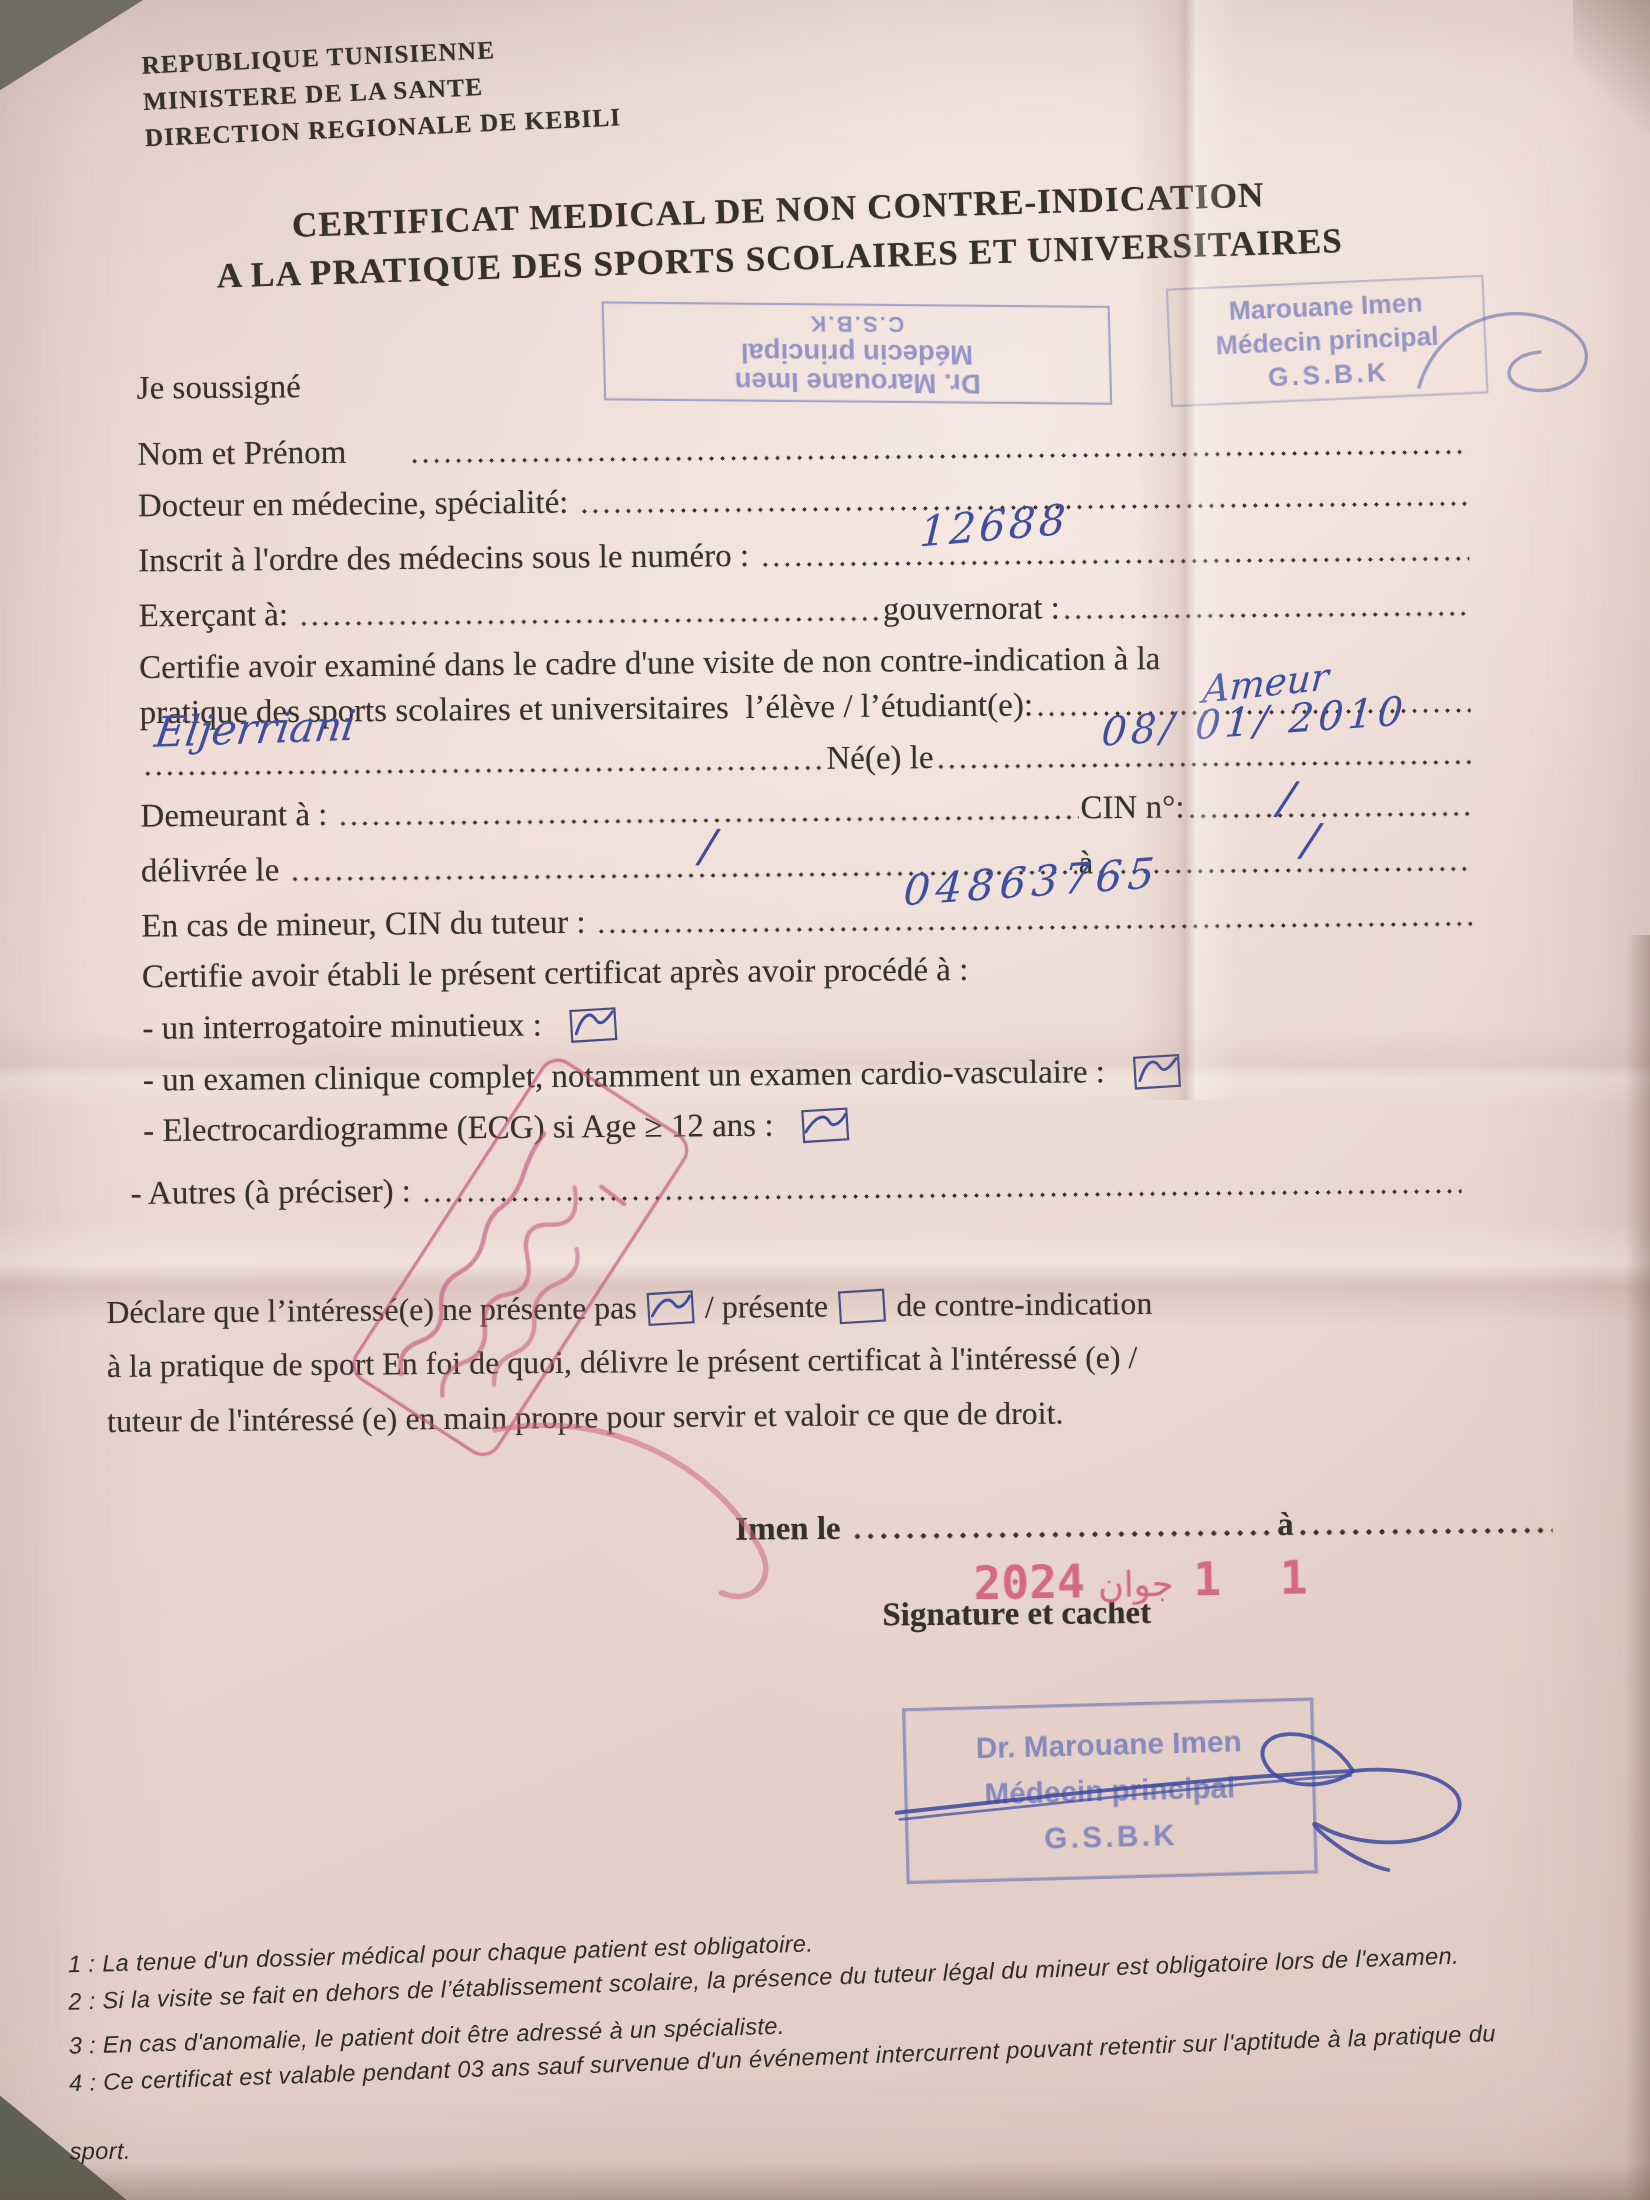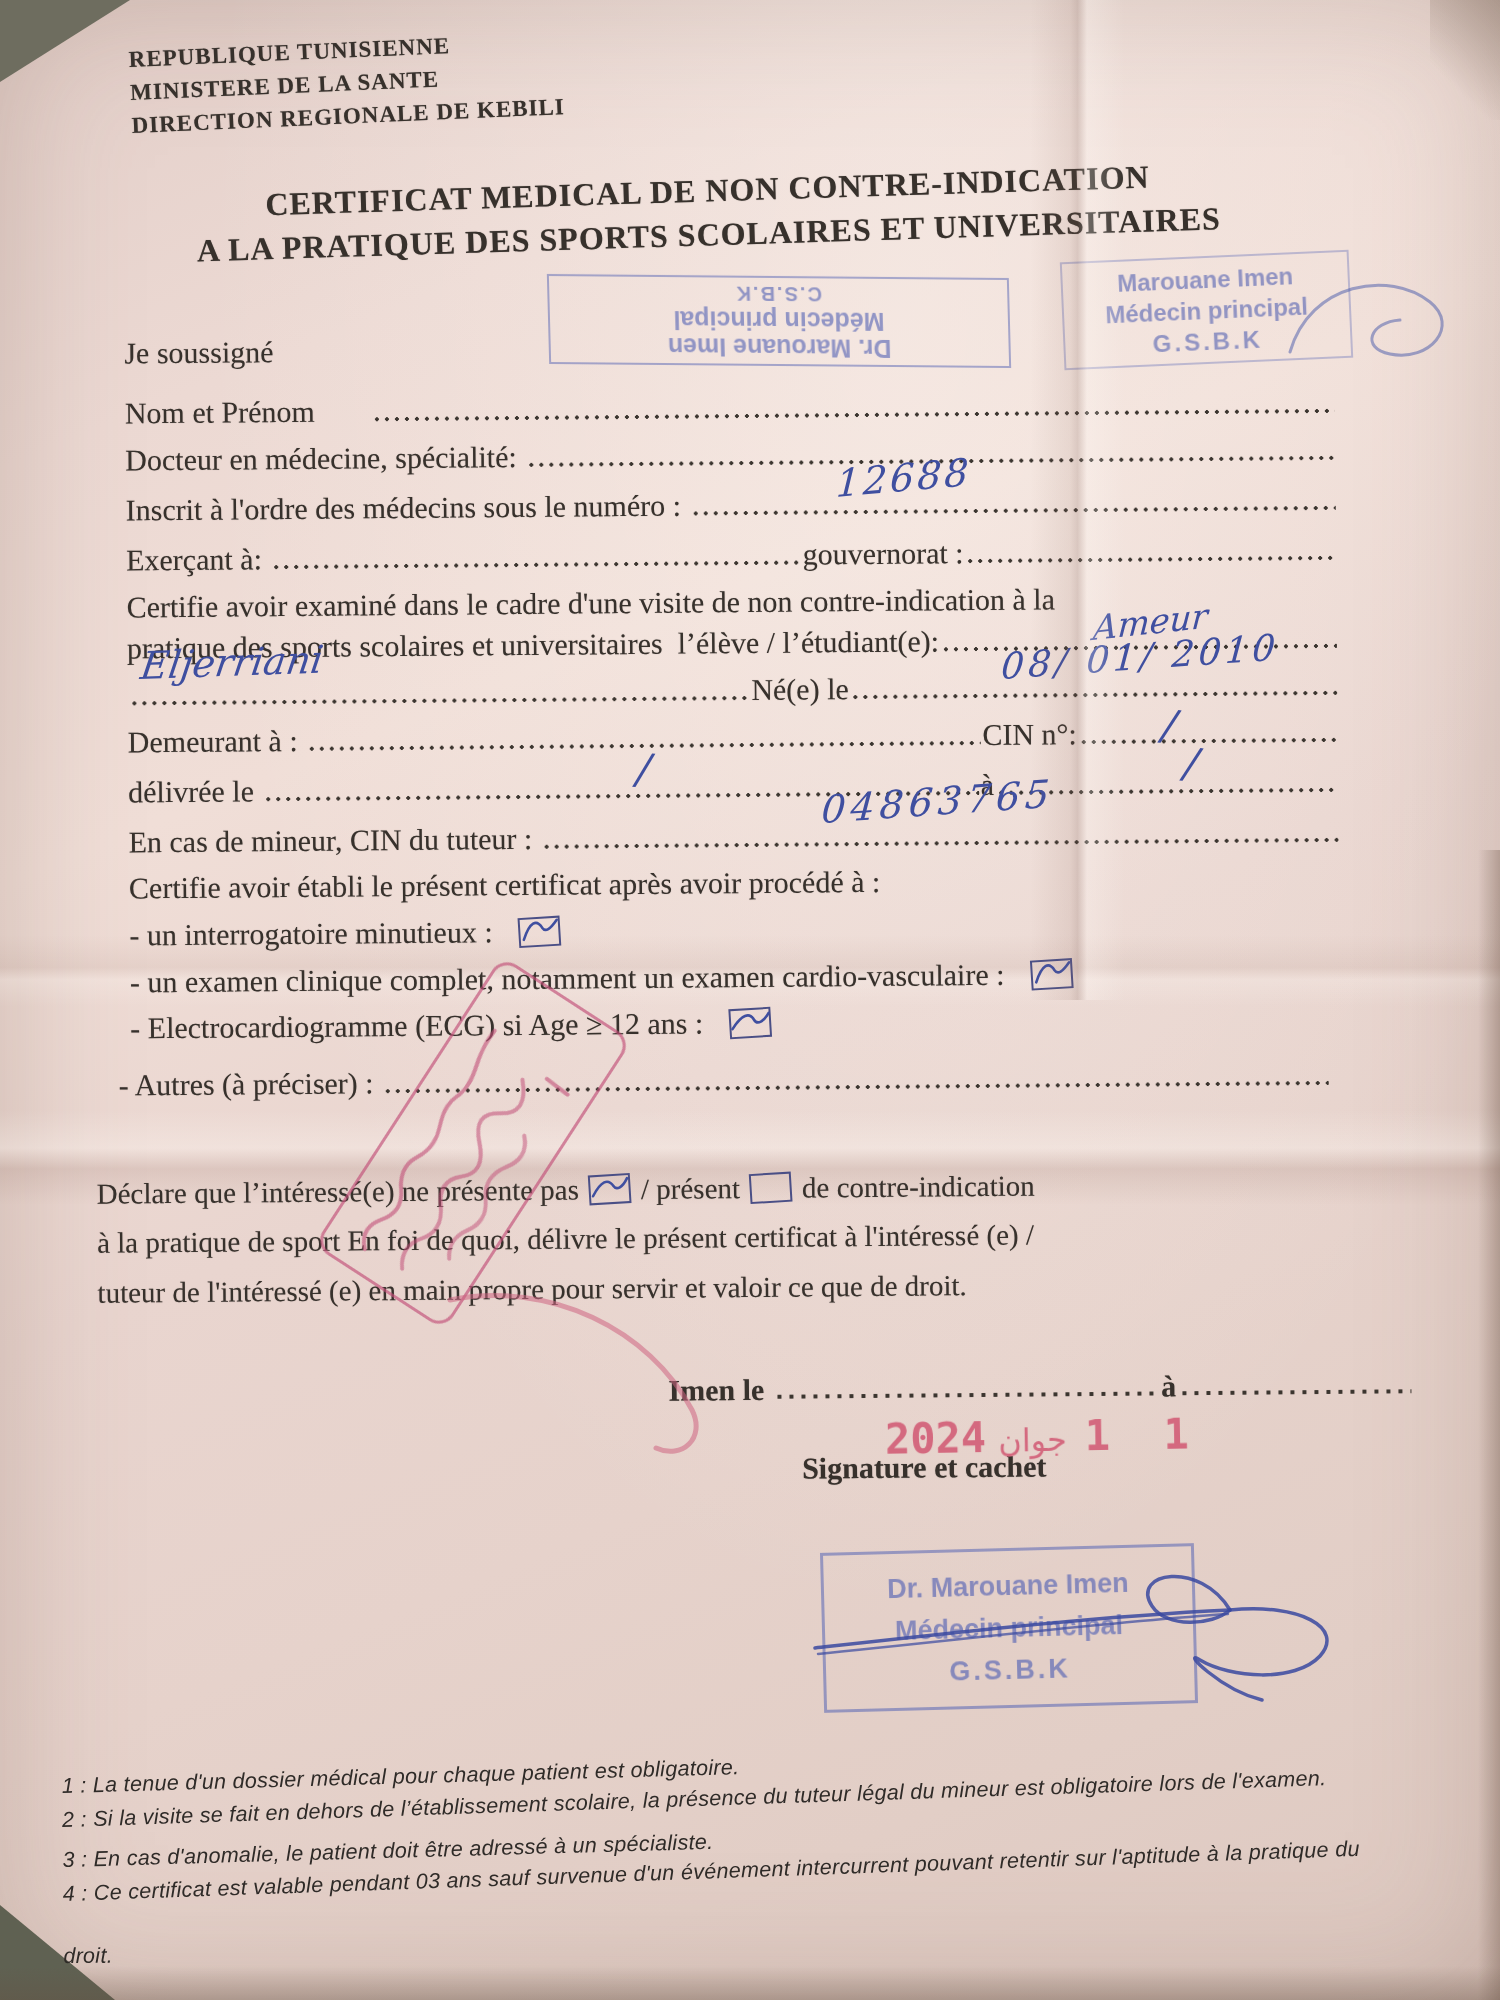--- a/index.html
+++ b/index.html
@@ -187,21 +187,21 @@
       <span class="dots" style="flex:1"></span>
     </div>
 
     <div class="row" style="top:1170px;left:95px;width:1280px;font-size:29px">
       <span class="lbl">Déclare que l’intéressé(e) ne présente pas</span>
       <span class="cb checked">
         <svg width="44" height="32" viewBox="0 0 44 32">
             <path d="M5 23 C 14 8, 21 6, 26 14 C 29 19, 35 16, 40 7" stroke="#3f4fa0" stroke-width="2.6" fill="none" stroke-linecap="round"></path>
           </svg>
       </span>
-      <span class="lbl">/ présent</span>
+      <span class="lbl">/ présente</span>
       <span class="cb">
         
       </span>
       <span class="lbl">de contre-indication</span>
     </div>
 
     <div class="row" style="top:1219px;left:95px;width:1280px;font-size:29px">
       <span class="lbl">à la pratique de sport En foi de quoi, délivre le présent certificat à l'intéressé (e) /</span>
     </div>
 
@@ -215,21 +215,21 @@
       <span class="lbl">à</span>
       <span class="dots dots-b" style="flex:1.15"></span>
     </div>
 
     <div class="sigcachet">Signature et cachet</div>
 
     <div class="fnote" style="top:1768px">1 : La tenue d'un dossier médical pour chaque patient est obligatoire.</div>
     <div class="fnote" style="top:1802px;transform:rotate(-1.4deg)">2 : Si la visite se fait en dehors de l’établissement scolaire, la présence du tuteur légal du mineur est obligatoire lors de l'examen.</div>
     <div class="fnote" style="top:1842px">3 : En cas d'anomalie, le patient doit être adressé à un spécialiste.</div>
     <div class="fnote" style="top:1876px;transform:rotate(-1.5deg)">4 : Ce certificat est valable pendant 03 ans sauf survenue d'un événement intercurrent pouvant retentir sur l'aptitude à la pratique du</div>
-    <div class="fnote" style="top:1938px;transform:none">droit.</div>
+    <div class="fnote" style="top:1938px;transform:none">sport.</div>
   </div>
 
   <div class="hw" style="left:835px;top:462px;font-size:38px;transform:rotate(-5deg) skewX(-8deg);letter-spacing:3px">12688</div>
   <div class="hw" style="left:1092px;top:608px;font-size:34px;transform:rotate(-6deg) skewX(-10deg)">Ameur</div>
   <div class="hw" style="left:138px;top:644px;font-size:38px;transform:rotate(-2deg) skewX(-10deg)">Eljerriani</div>
   <div class="hw" style="left:1000px;top:646px;font-size:36px;transform:rotate(-4deg) skewX(-8deg);letter-spacing:4px">08/ 01/ 2010</div>
   <div class="hw" style="left:1160px;top:700px;font-size:42px;transform:rotate(6deg)">/</div>
   <div class="hw" style="left:635px;top:744px;font-size:42px;transform:rotate(4deg)">/</div>
   <div class="hw" style="left:1182px;top:738px;font-size:42px;transform:rotate(6deg)">/</div>
   <div class="hw" style="left:820px;top:788px;font-size:38px;transform:rotate(-4deg) skewX(-8deg);letter-spacing:5px">04863765</div>

